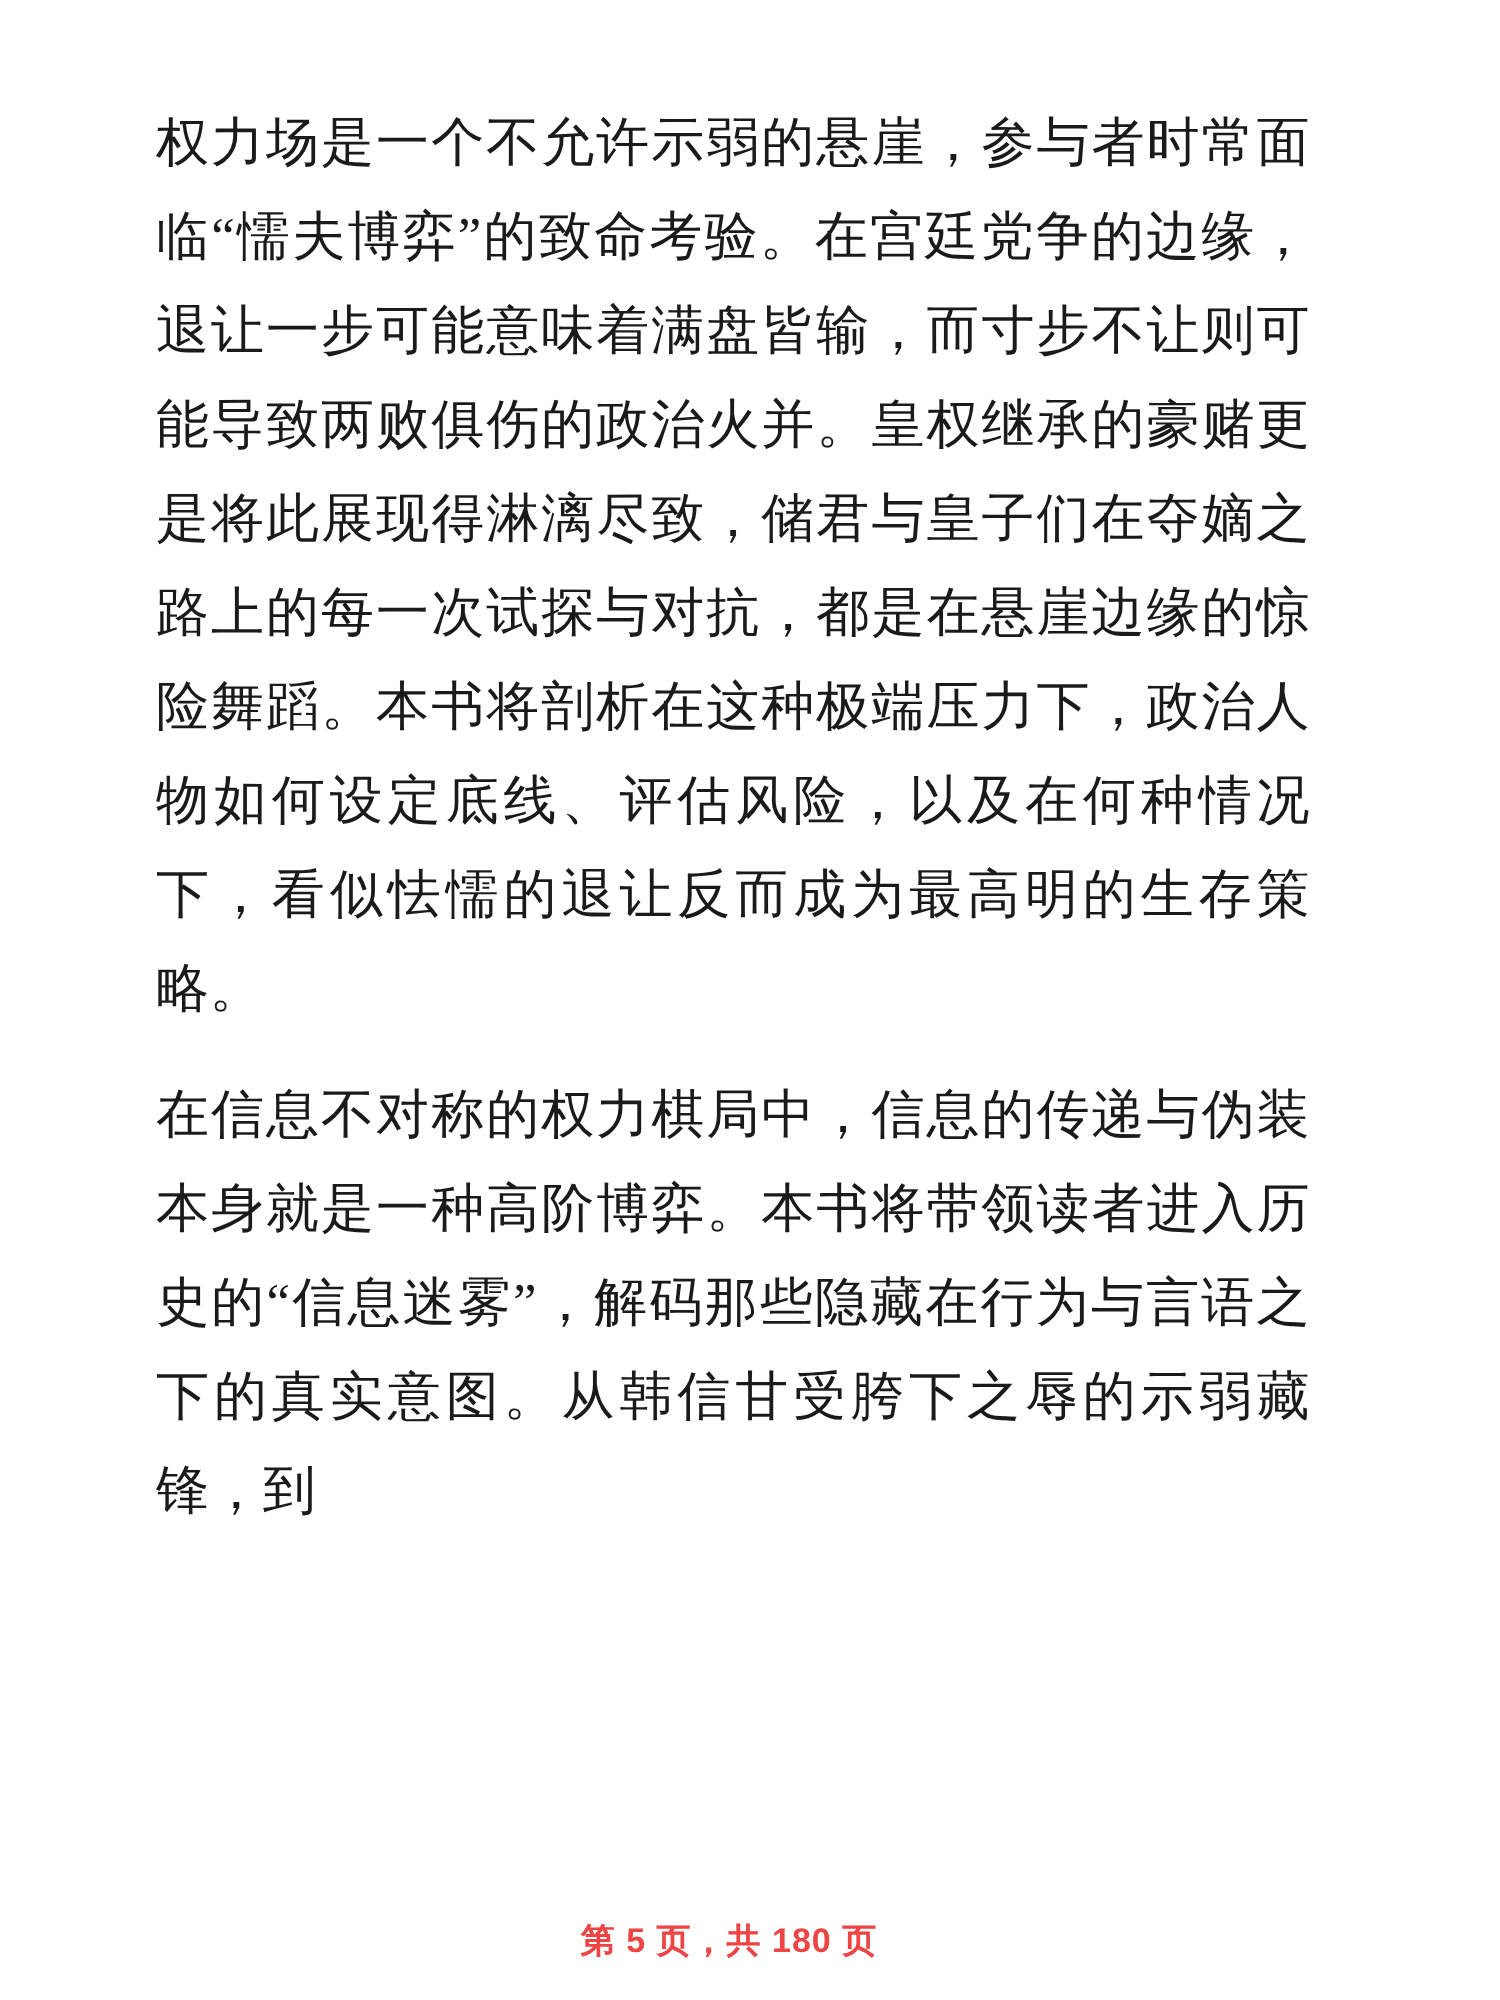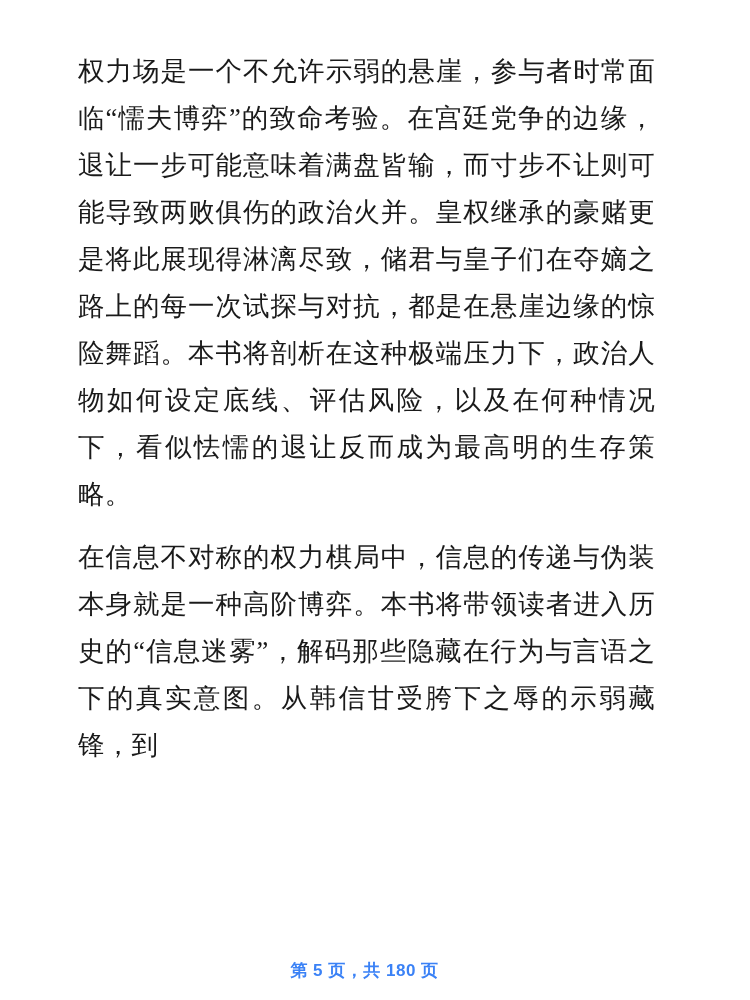--- a/index.html
+++ b/index.html
@@ -37,21 +37,21 @@
     margin-bottom: 0;
   }
   .footer {
     position: absolute;
     left: 0;
     right: 0;
     bottom: 18px;
     text-align: center;
     font-size: 17px;
     letter-spacing: 0.5px;
-    color: #3b82f6;
+    color: #ef4444;
     font-family: "Liberation Sans", sans-serif;
     font-weight: 600;
   }
 </style>
 </head>
 <body>
 
 <div class="page">
 
   <p class="para">权力场是一个不允许示弱的悬崖，参与者时常面临“懦夫博弈”的致命考验。在宫廷党争的边缘，退让一步可能意味着满盘皆输，而寸步不让则可能导致两败俱伤的政治火并。皇权继承的豪赌更是将此展现得淋漓尽致，储君与皇子们在夺嫡之路上的每一次试探与对抗，都是在悬崖边缘的惊险舞蹈。本书将剖析在这种极端压力下，政治人物如何设定底线、评估风险，以及在何种情况下，看似怯懦的退让反而成为最高明的生存策略。</p>

